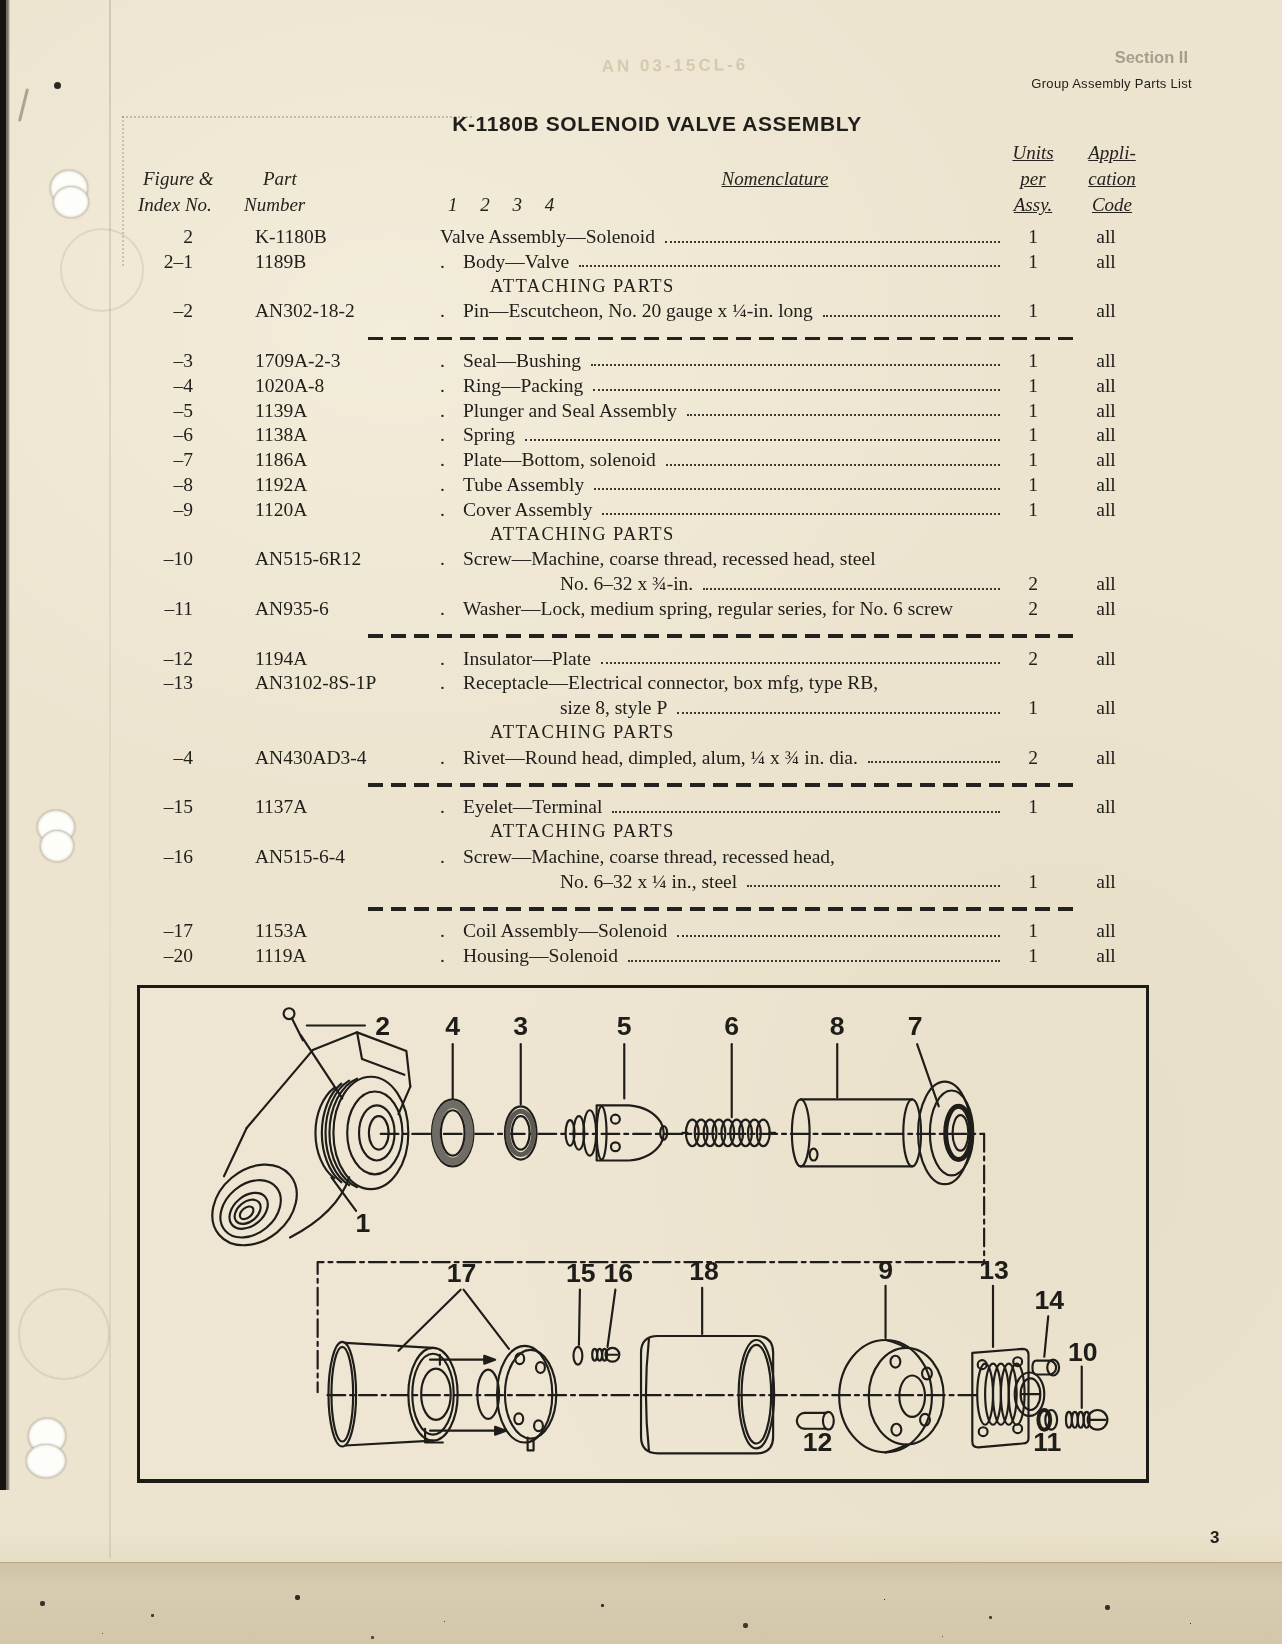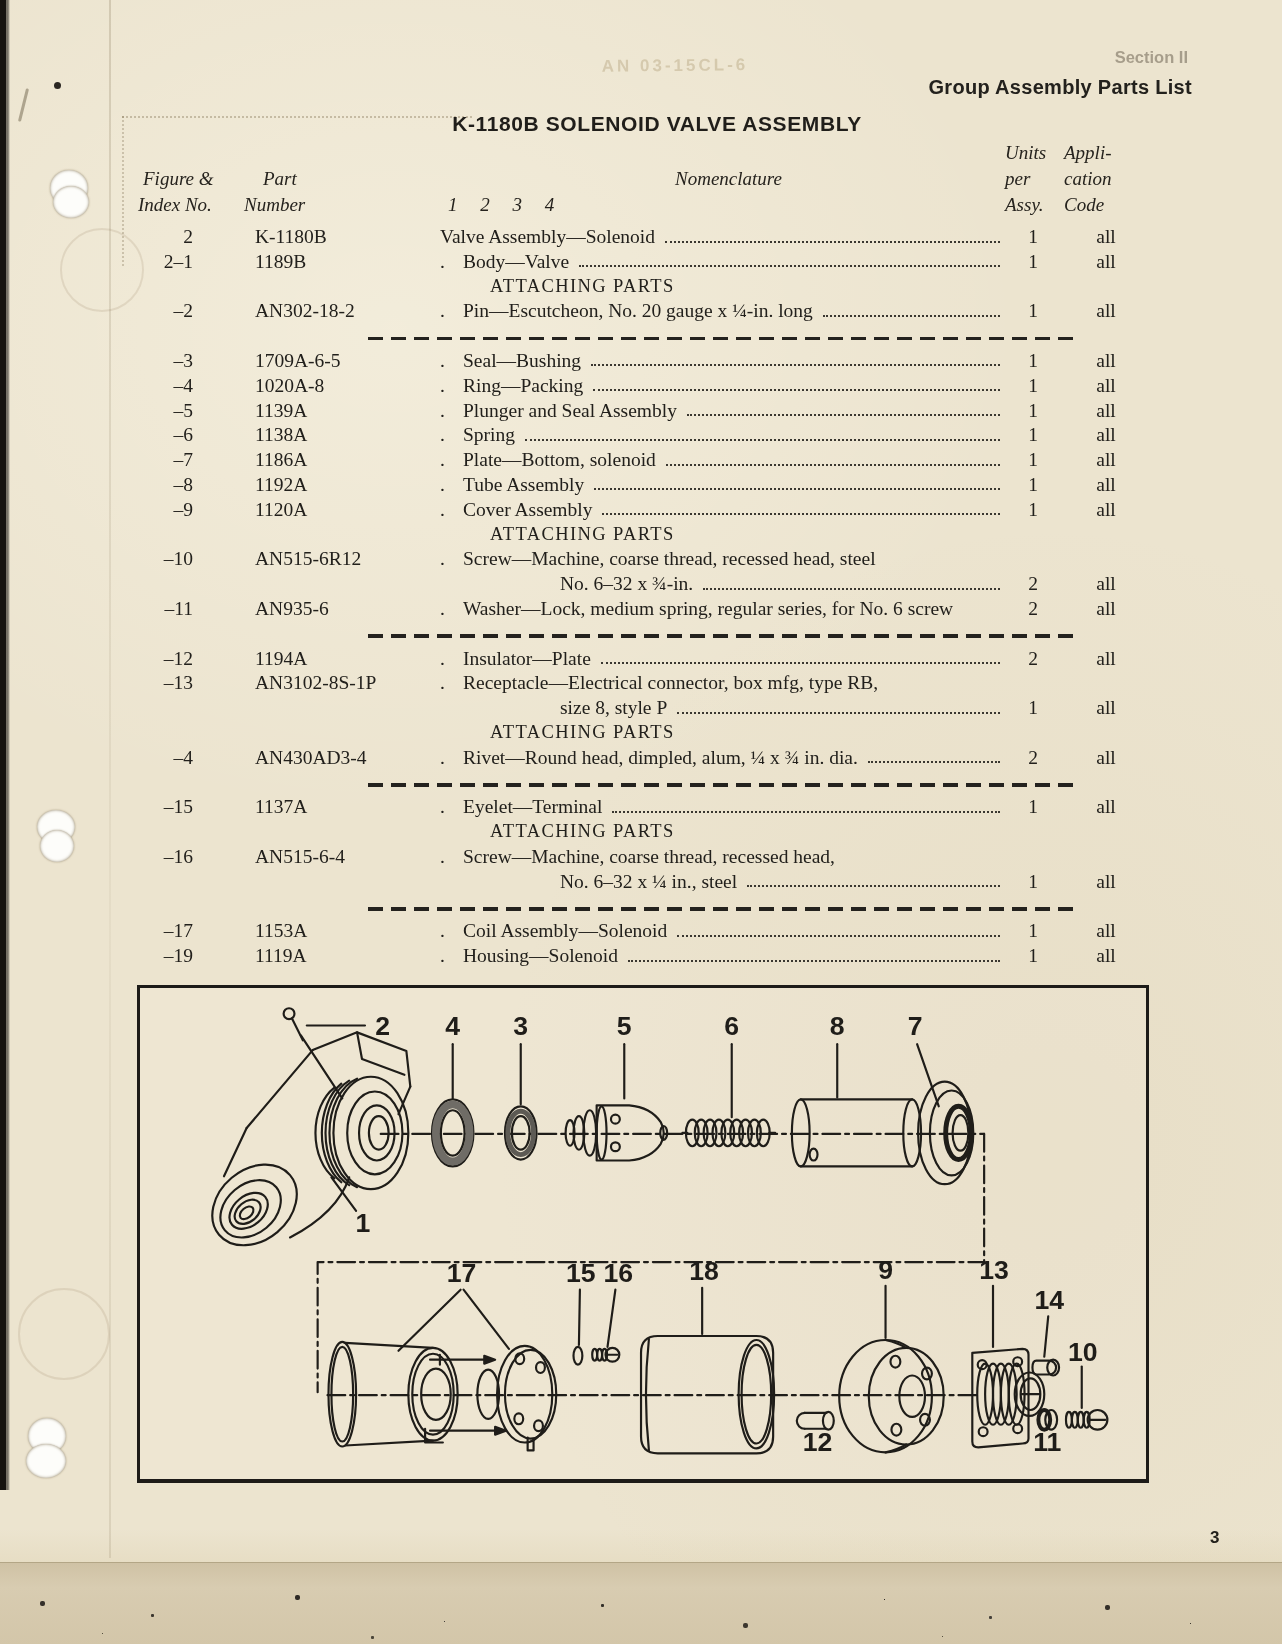--- a/index.html
+++ b/index.html
@@ -32,27 +32,27 @@
       948px 14px 0 -1px #45403a, 1065px 4px 0 0 #332f29, 1148px 20px 0 -2px #3c372f,
       60px 30px 0 -2px #55503f, 330px 34px 0 -1px #4a4539, 900px 33px 0 -2px #55503f;}
 
   
   .faded-stamp{position:absolute;top:56px;left:545px;width:260px;text-align:center;
     font-family:"Liberation Sans",sans-serif;font-weight:bold;font-size:17px;letter-spacing:3px;
     color:#a8946a;opacity:.35;transform:rotate(-.6deg);}
   .section-ref{position:absolute;top:48px;right:126px;font-family:"Liberation Sans",sans-serif;
     font-weight:bold;font-size:16.5px;color:rgba(82,72,55,.45);margin-left:33px;}
   .group-header{position:absolute;top:76px;right:122px;font-family:"Liberation Sans",sans-serif;
-    font-weight:bold;font-size:20px;color:#23211d;letter-spacing:.3px;}
+    font-weight:normal;font-size:13px;color:#23211d;letter-spacing:.3px;}
   .doc-title{position:absolute;top:112px;left:0;width:1282px;text-align:center;
     font-family:"Liberation Sans",sans-serif;font-weight:bold;font-size:21px;letter-spacing:.6px;color:#201e1a;margin-left:16px;}
 
   
   .col-head{position:absolute;font-style:italic;font-size:19px;color:#26231e;}
-  .ch-center{}
+  .ch-center{text-align:center;text-decoration:underline;}
 
   
   .parts-table{position:absolute;left:140px;top:227px;width:1014px;font-size:19.5px;line-height:1;}
   .trow{display:flex;height:24.8px;align-items:baseline;white-space:nowrap;}
   .index-cell{width:53px;flex:none;text-align:right;}
   .part-cell{width:185px;flex:none;margin-left:62px;}
   .nom{flex:1;min-width:0;display:flex;align-items:baseline;}
   .dot{width:23px;flex:none;}
   .units-cell{width:50px;flex:none;text-align:center;}
   .code-cell{width:96px;flex:none;text-align:center;}
@@ -148,21 +148,21 @@
           <span class="leader"></span>
         </span>
         <span class="units-cell">1</span>
         <span class="code-cell">all</span>
       </div>
       <div class="trow divider">
         <span class="dash-line"></span>
       </div>
       <div class="trow item">
         <span class="index-cell">–3</span>
-        <span class="part-cell">1709A-6-5</span>
+        <span class="part-cell">1709A-2-3</span>
         <span class="nom">
           <span class="dot">.</span>
           <span class="nom-text">Seal—Bushing</span>
           <span class="leader"></span>
         </span>
         <span class="units-cell">1</span>
         <span class="code-cell">all</span>
       </div>
       <div class="trow item">
         <span class="index-cell">–4</span>
@@ -356,21 +356,21 @@
         <span class="part-cell">1153A</span>
         <span class="nom">
           <span class="dot">.</span>
           <span class="nom-text">Coil Assembly—Solenoid</span>
           <span class="leader"></span>
         </span>
         <span class="units-cell">1</span>
         <span class="code-cell">all</span>
       </div>
       <div class="trow item">
-        <span class="index-cell">–19</span>
+        <span class="index-cell">–20</span>
         <span class="part-cell">1119A</span>
         <span class="nom">
           <span class="dot">.</span>
           <span class="nom-text">Housing—Solenoid</span>
           <span class="leader"></span>
         </span>
         <span class="units-cell">1</span>
         <span class="code-cell">all</span>
       </div>
     </div>

